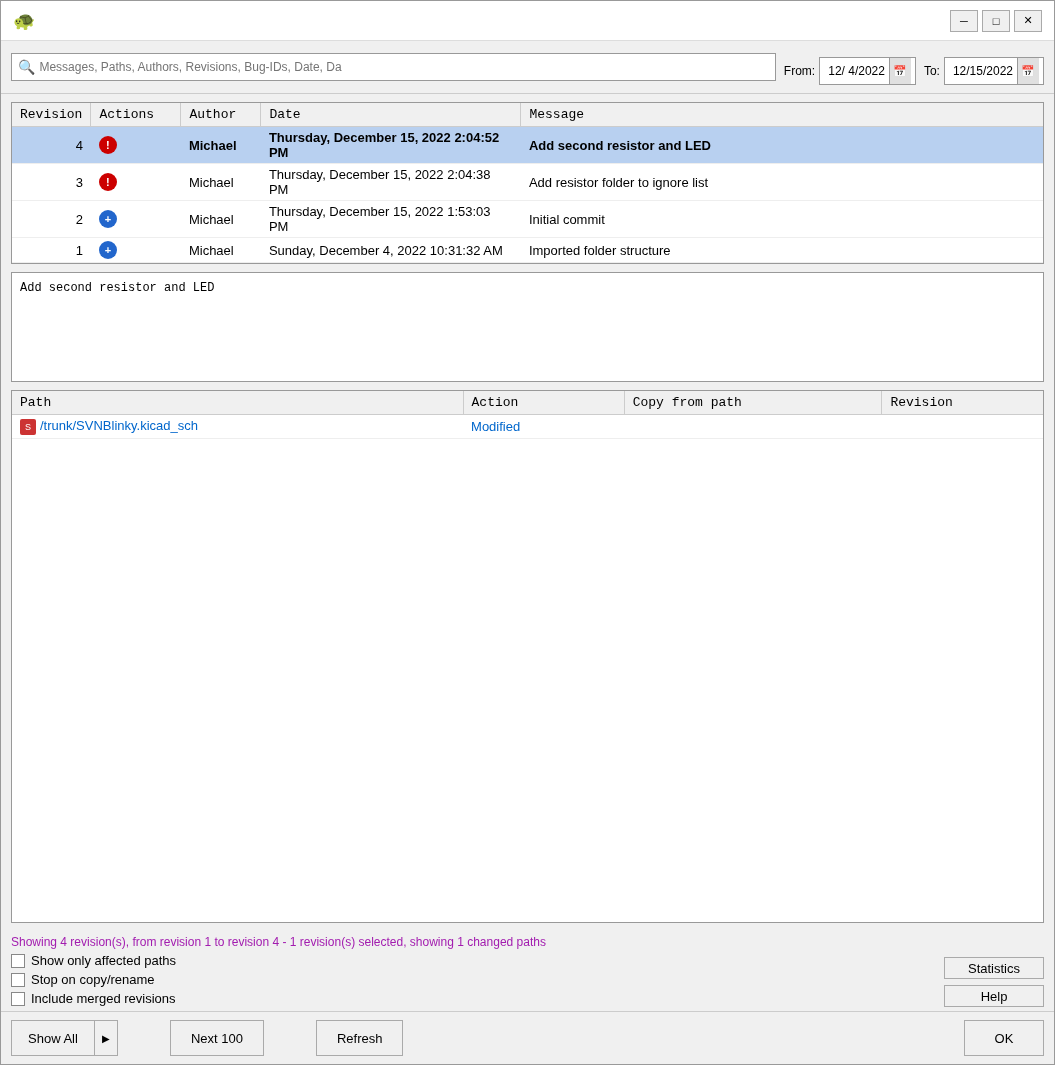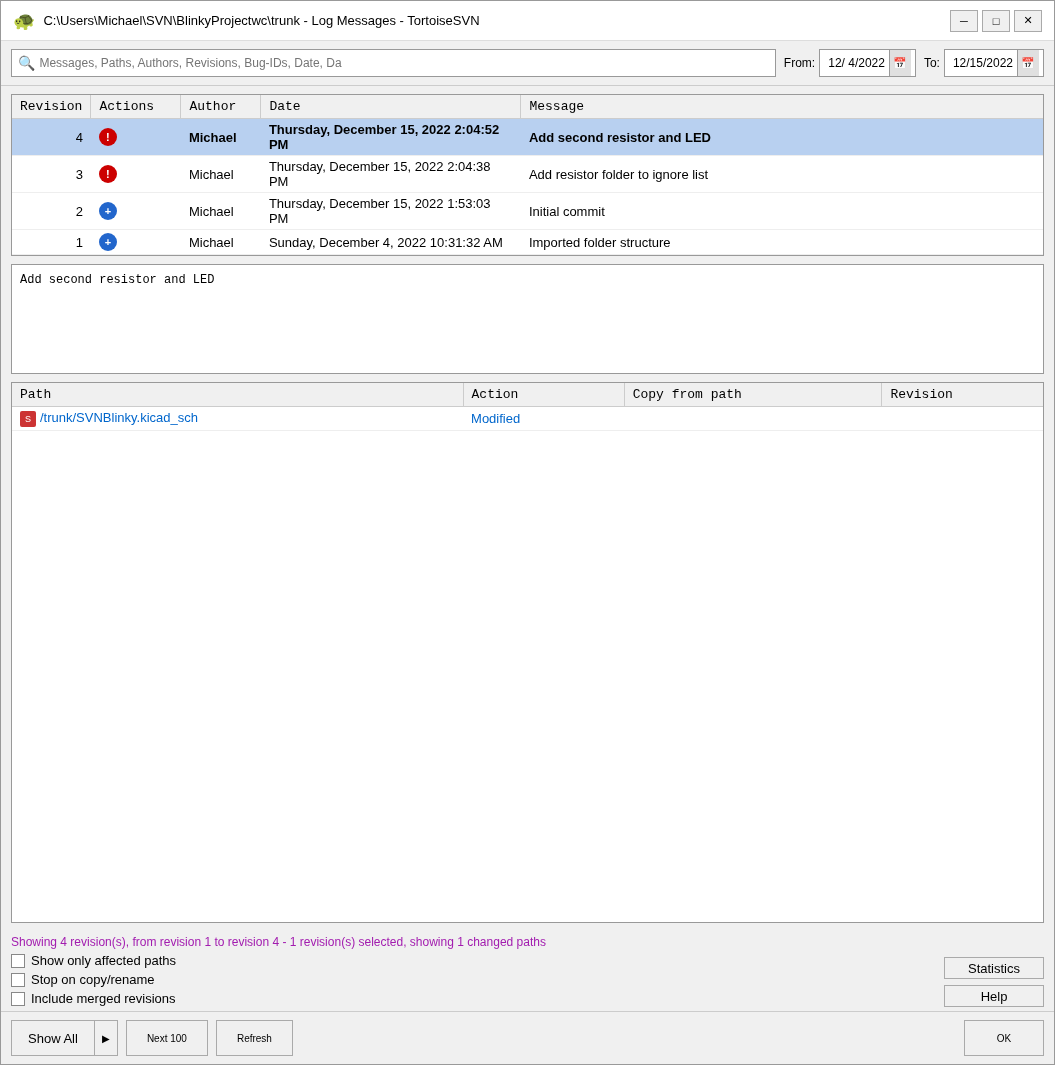--- a/index.html
+++ b/index.html
@@ -79,20 +79,21 @@
       border: none;
       outline: none;
       font-size: 12px;
       flex: 1;
       background: transparent;
     }
     .date-section {
       display: flex;
       align-items: center;
       gap: 4px;
+      margin-top: 8px;
     }
     .date-label { font-size: 12px; }
     .date-field {
       display: flex;
       align-items: center;
       border: 1px solid #999;
       background: #fff;
       height: 28px;
       padding: 0 4px;
     }
@@ -239,25 +240,26 @@
       gap: 8px;
       border-top: 1px solid #ccc;
       background: #f0f0f0;
     }
     .btn {
       height: 36px;
       padding: 0 20px;
       background: #f0f0f0;
       border: 1px solid #aaa;
       cursor: pointer;
-      font-size: 10px;
+      font-size: 13px;
       display: flex;
       align-items: center;
       justify-content: center;
       gap: 4px;
+      margin-left: 44px;
     }
     .btn.primary {
       min-width: 80px;
     }
     .show-all-btn {
       display: flex;
       align-items: center;
       height: 36px;
       border: 1px solid #aaa;
       background: #f0f0f0;
@@ -316,21 +318,20 @@
     }
   </style>
 </head>
 <body>
 
 <div class="window">
 
   <div class="title-bar">
     <div class="title-bar-left">
       <span style="font-size:18px;">🐢</span>
-      <span class="title-text">C:\Users\Michael\SVN\BlinkyProjectwc\trunk - Log Messages - TortoiseSVN</span>
     </div>
     <div class="title-controls">
       <button class="title-btn">─</button>
       <button class="title-btn">□</button>
       <button class="title-btn close">✕</button>
     </div>
   </div>
 
   <div class="toolbar">
     <div class="search-box">

